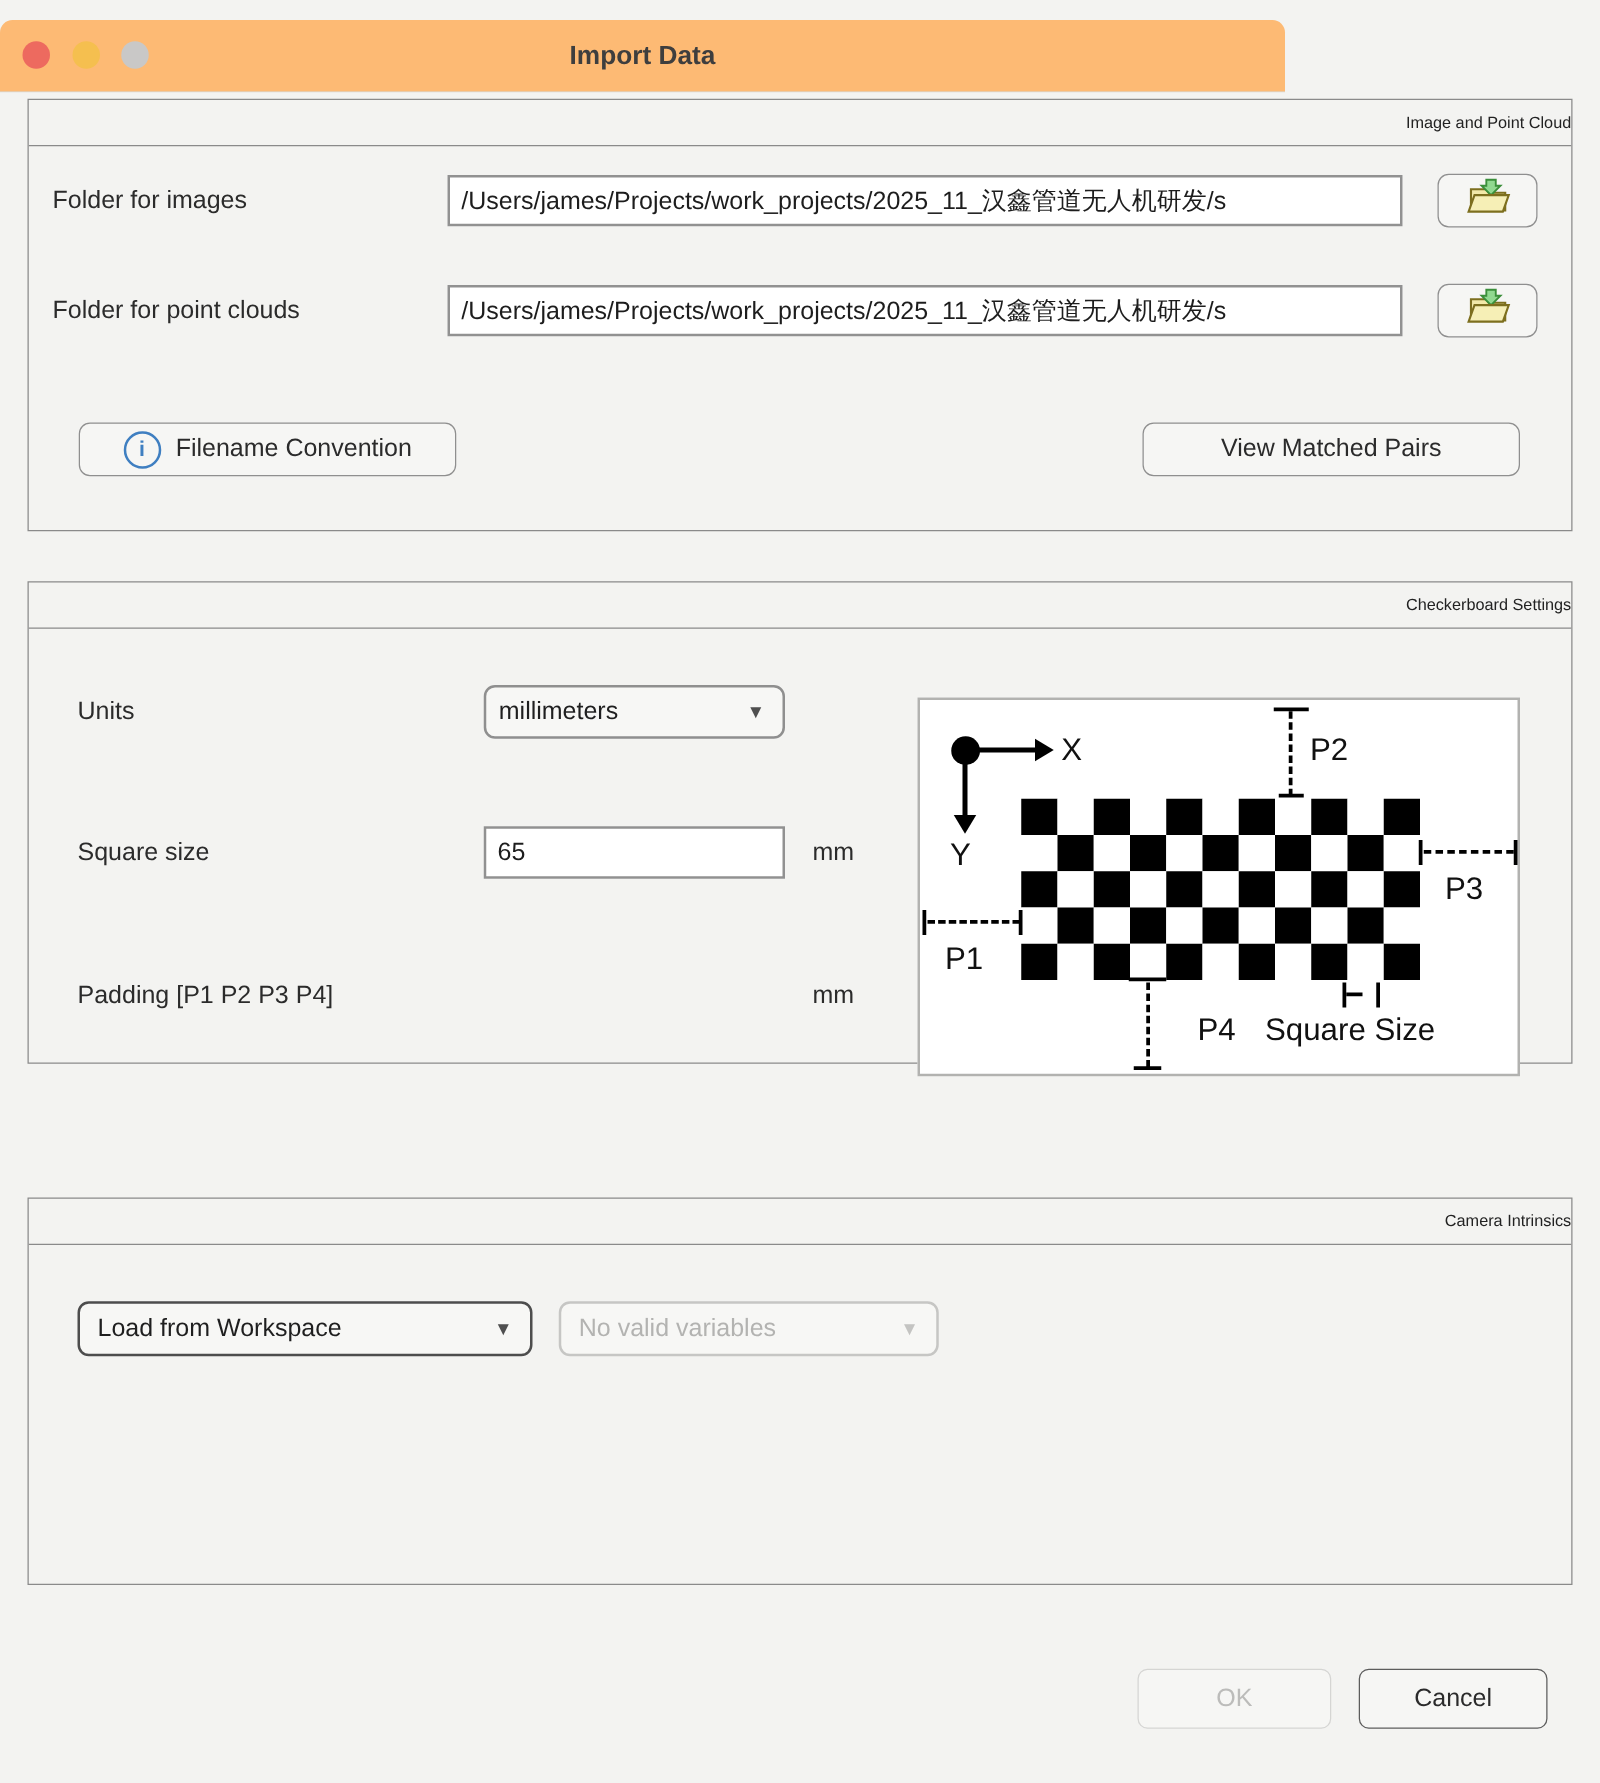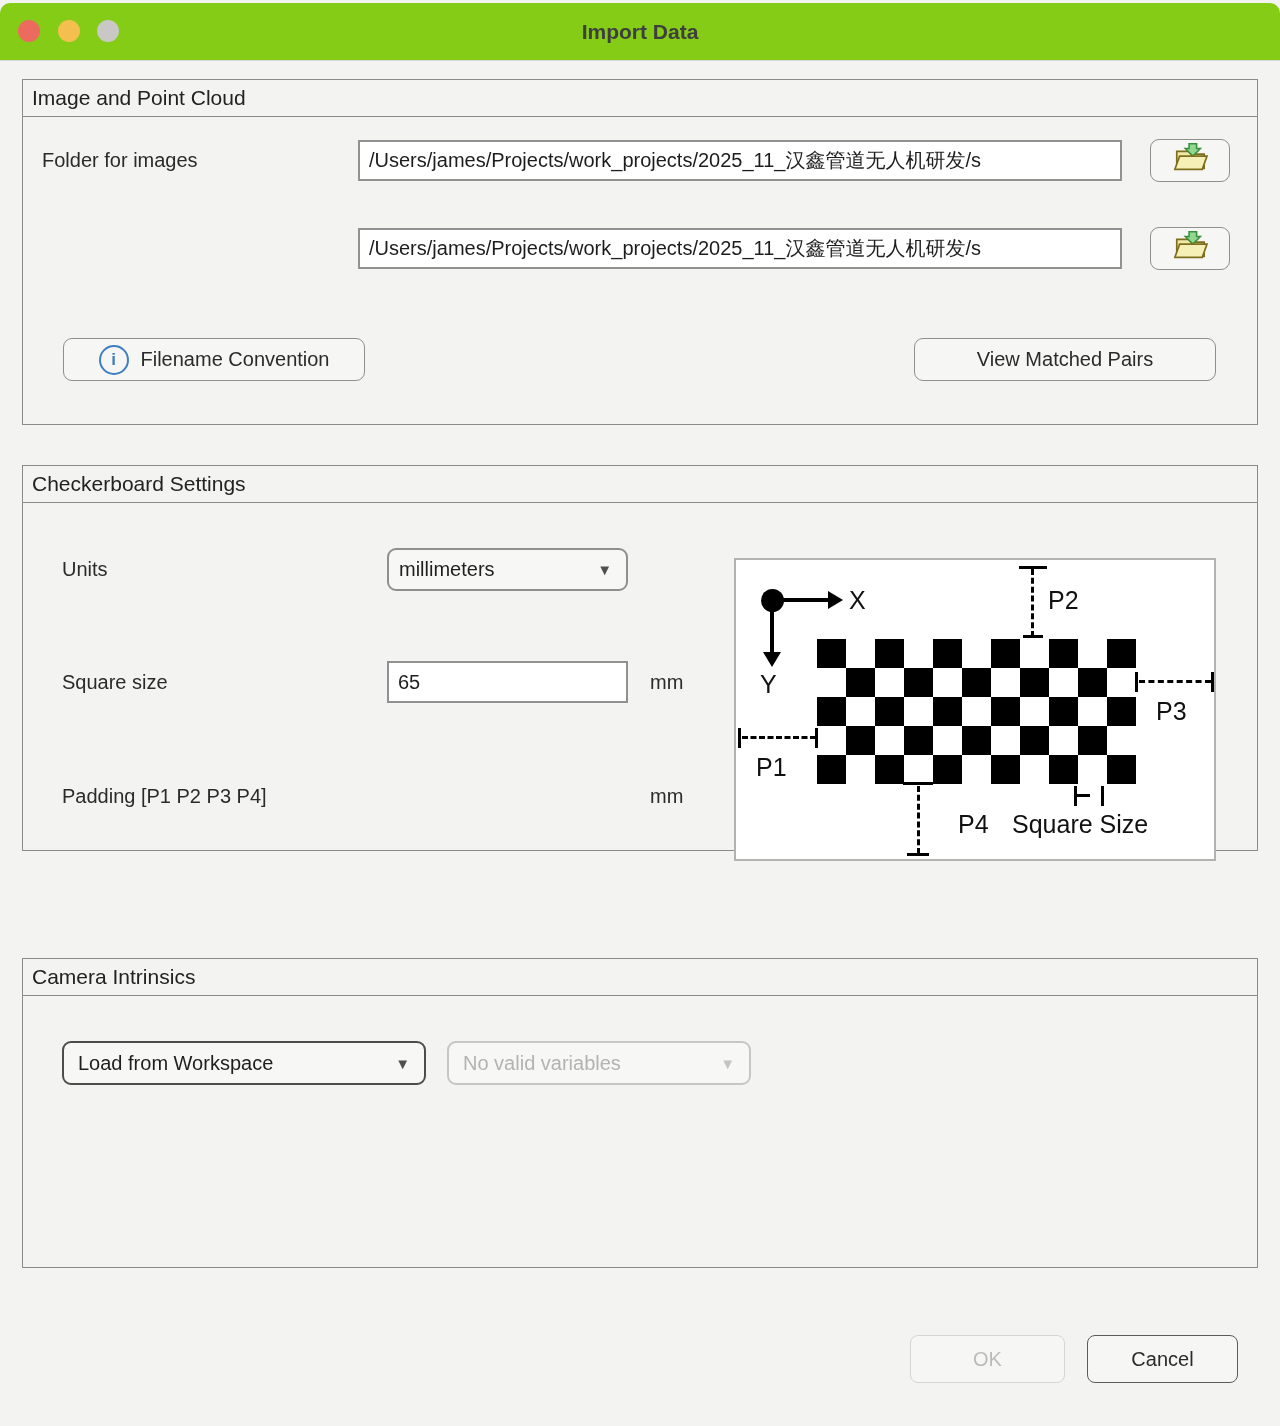--- a/index.html
+++ b/index.html
@@ -1,32 +1,32 @@
 <!DOCTYPE html>
 <html><head>
 <meta charset="utf-8">
 <style>
   html,body{margin:0;padding:0;width:1280px;height:1426px;overflow:hidden;
     font-family:"Liberation Sans", sans-serif;background:#f3f3f1;color:#2b2b2b;}
   .window{position:relative;width:1280px;height:1426px;background:#f3f3f1;
     border-radius:10px 10px 0 0;}
   
-  .titlebar{position:absolute;left:0;top:3px;width:1280px;height:57px;background:#84cc16;
+  .titlebar{position:absolute;left:0;top:16px;width:1028px;height:57px;background:#fdba74;
     border-bottom:1px solid #d8d8d6;border-radius:10px 10px 0 0;}
   .tl{position:absolute;top:17px;width:22px;height:22px;border-radius:50%;}
   .tl.red{left:18px;background:#ed6a5f;}
   .tl.yellow{left:58px;background:#f5bf4f;}
   .tl.gray{left:97px;background:#c9c8c7;}
   .title{position:absolute;left:0;top:0;width:100%;height:57px;line-height:57px;
     text-align:center;font-size:21px;font-weight:bold;color:#3e3e3e;}
   
   .section{position:absolute;left:22px;width:1236px;border:1.5px solid #8a8a8a;
     background:#f3f3f1;box-sizing:border-box;}
   .section-header{height:36px;line-height:36px;border-bottom:1.5px solid #8a8a8a;
-    padding-left:9px;font-size:21px;color:#222;}
+    padding-left:9px;font-size:13px;color:#222;text-align:right;}
   .abs{position:absolute;box-sizing:border-box;}
   .lbl{display:flex;align-items:center;font-size:20px;color:#2b2b2b;}
   .tinput{background:#ffffff;border:2px solid #919191;font-size:20px;color:#1d1d1d;
     padding:2px 9px;font-family:"Liberation Sans", sans-serif;outline:none;}
   .btn{display:flex;align-items:center;justify-content:center;gap:12px;
     background:#f6f6f4;border:1.5px solid #8f8f8f;border-radius:9px;
     font-size:20px;color:#2b2b2b;cursor:pointer;}
   .dropdown{display:flex;align-items:center;background:#f7f7f5;
     border:2px solid #8f8f8f;border-radius:9px;font-size:20px;color:#1f1f1f;
     padding:0 14px;justify-content:space-between;cursor:pointer;}
@@ -73,20 +73,21 @@
   <div class="abs btn" style="left:1150px;top:139px;width:80px;height:43px;">
     <span>
       <svg width="42" height="34" viewBox="0 0 44 36">
         <polygon points="8,11 21,11 23,14 37,14 37,29 8,29" fill="#f2e9a8" stroke="#7d6f1e" stroke-width="1.8"></polygon>
         <polygon points="21,3 29,3 29,8 33,8 25,16 17,8 21,8" fill="#90d890" stroke="#3a8f3a" stroke-width="1.6"></polygon>
         <polygon points="11,16 40,16 35,30 6,30" fill="#f6efb6" stroke="#7d6f1e" stroke-width="1.8"></polygon>
       </svg>
     </span>
   </div>
 
+  <div class="abs lbl" style="left:42px;top:228px;height:41px;">Folder for point clouds</div>
   <input class="abs tinput" style="left: 358px; top: 228px; width: 764px; height: 41px;" value="/Users/james/Projects/work_projects/2025_11_汉鑫管道无人机研发/s">
   <div class="abs btn" style="left:1150px;top:227px;width:80px;height:43px;">
     <span>
       <svg width="42" height="34" viewBox="0 0 44 36">
         <polygon points="8,11 21,11 23,14 37,14 37,29 8,29" fill="#f2e9a8" stroke="#7d6f1e" stroke-width="1.8"></polygon>
         <polygon points="21,3 29,3 29,8 33,8 25,16 17,8 21,8" fill="#90d890" stroke="#3a8f3a" stroke-width="1.6"></polygon>
         <polygon points="11,16 40,16 35,30 6,30" fill="#f6efb6" stroke="#7d6f1e" stroke-width="1.8"></polygon>
       </svg>
     </span>
   </div>

